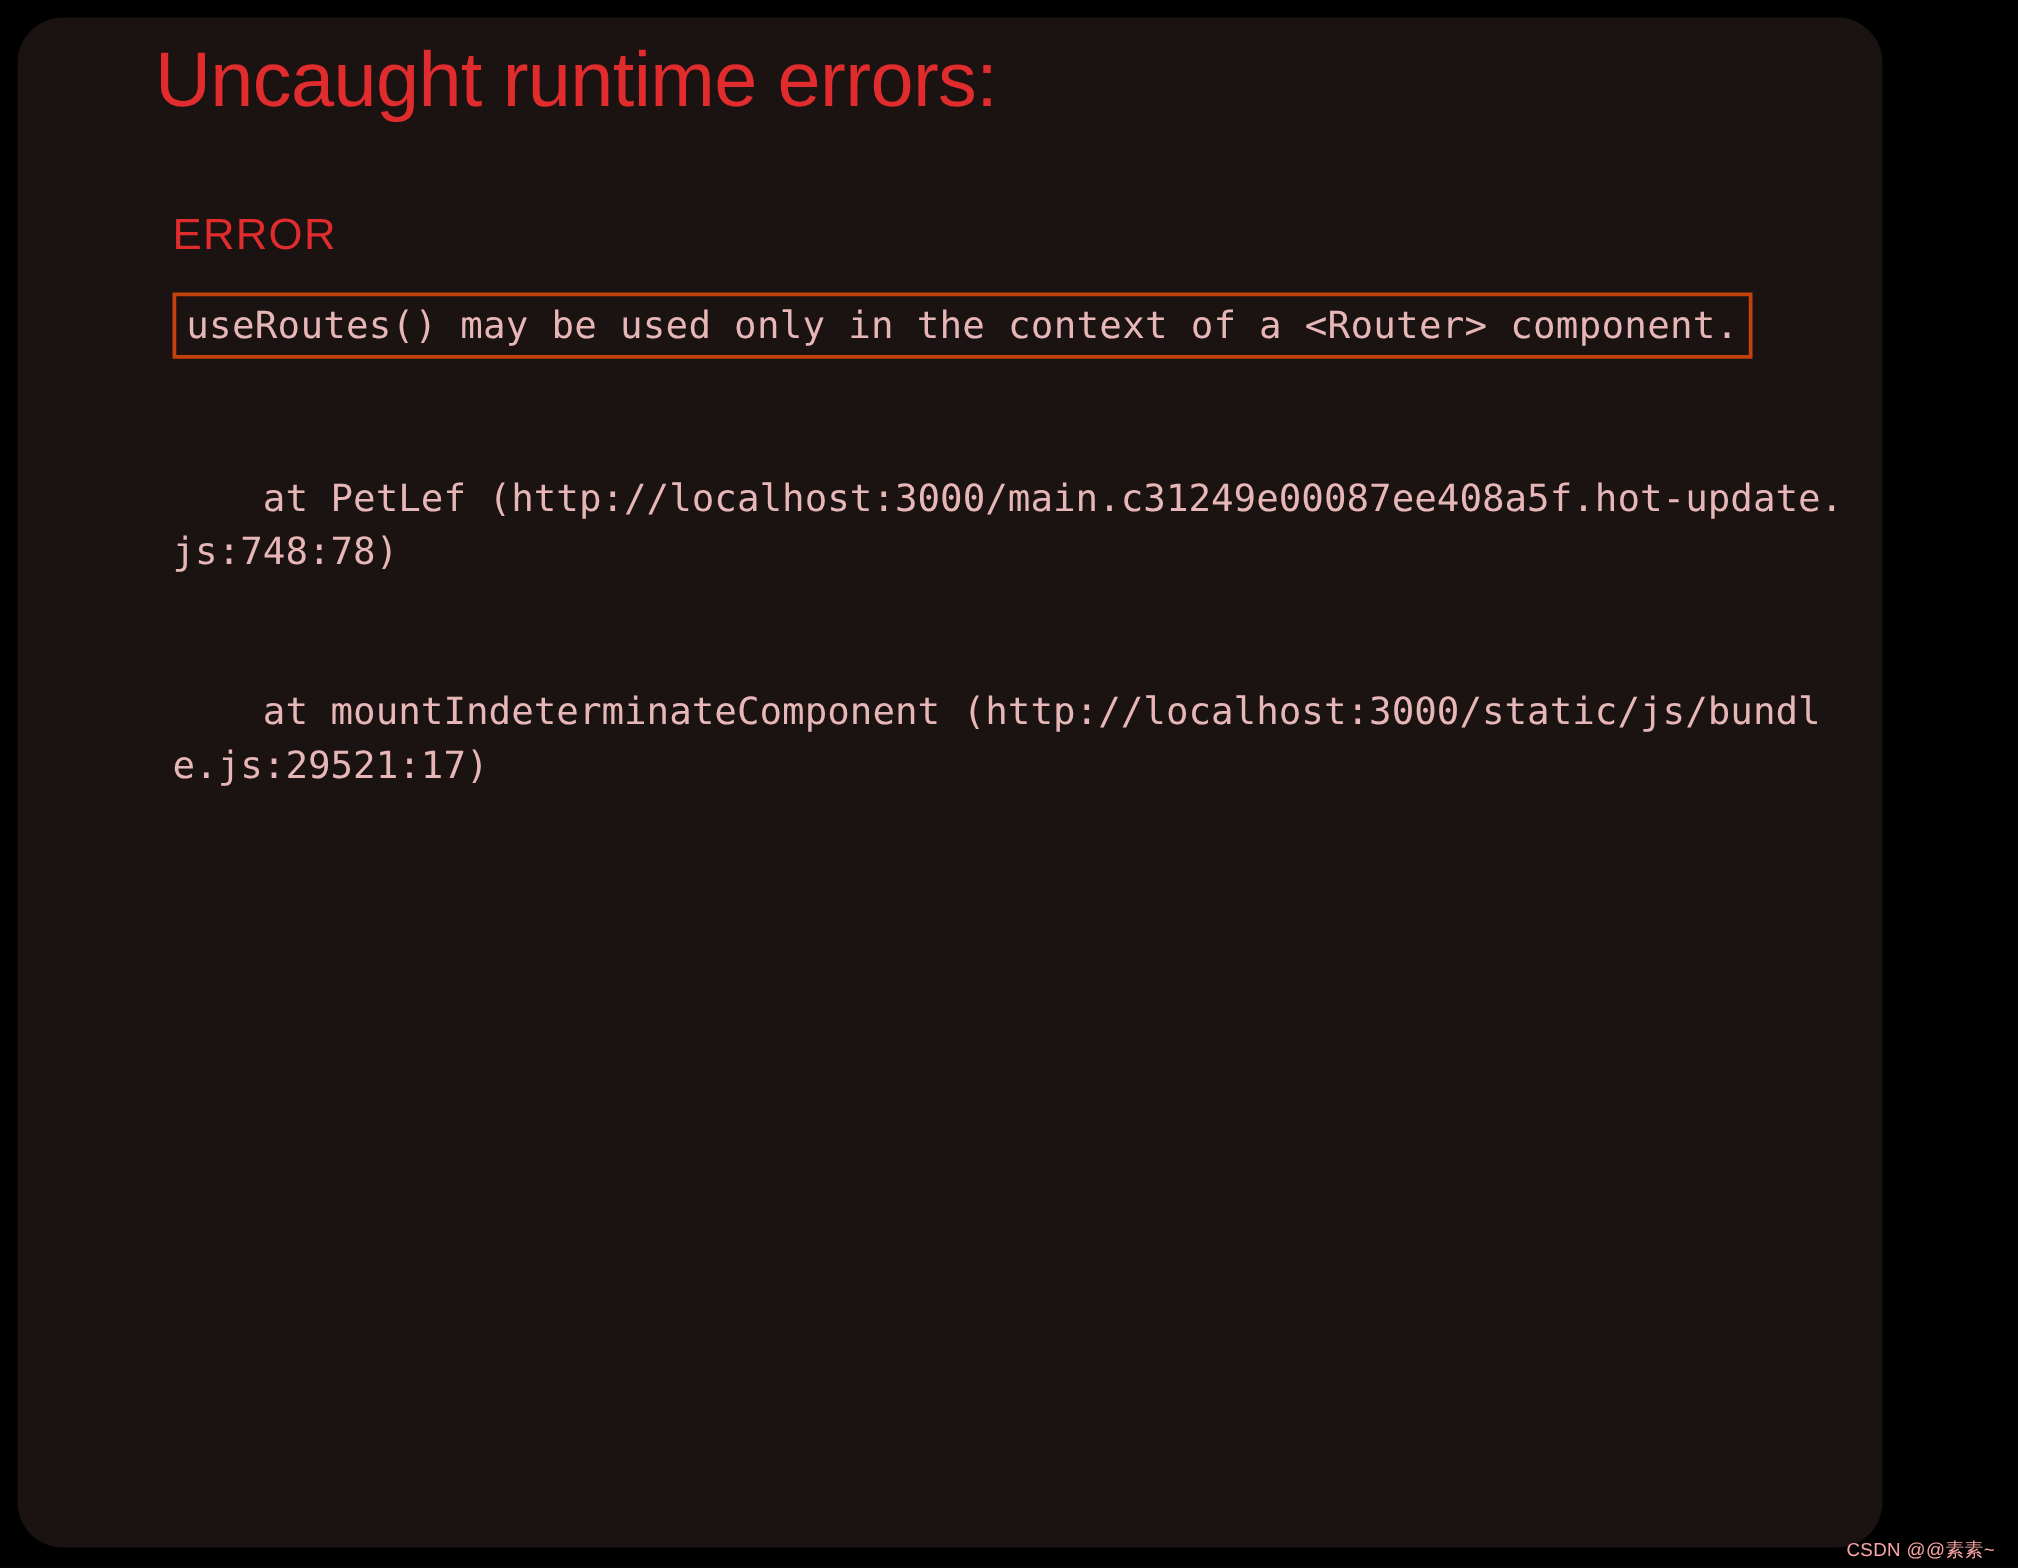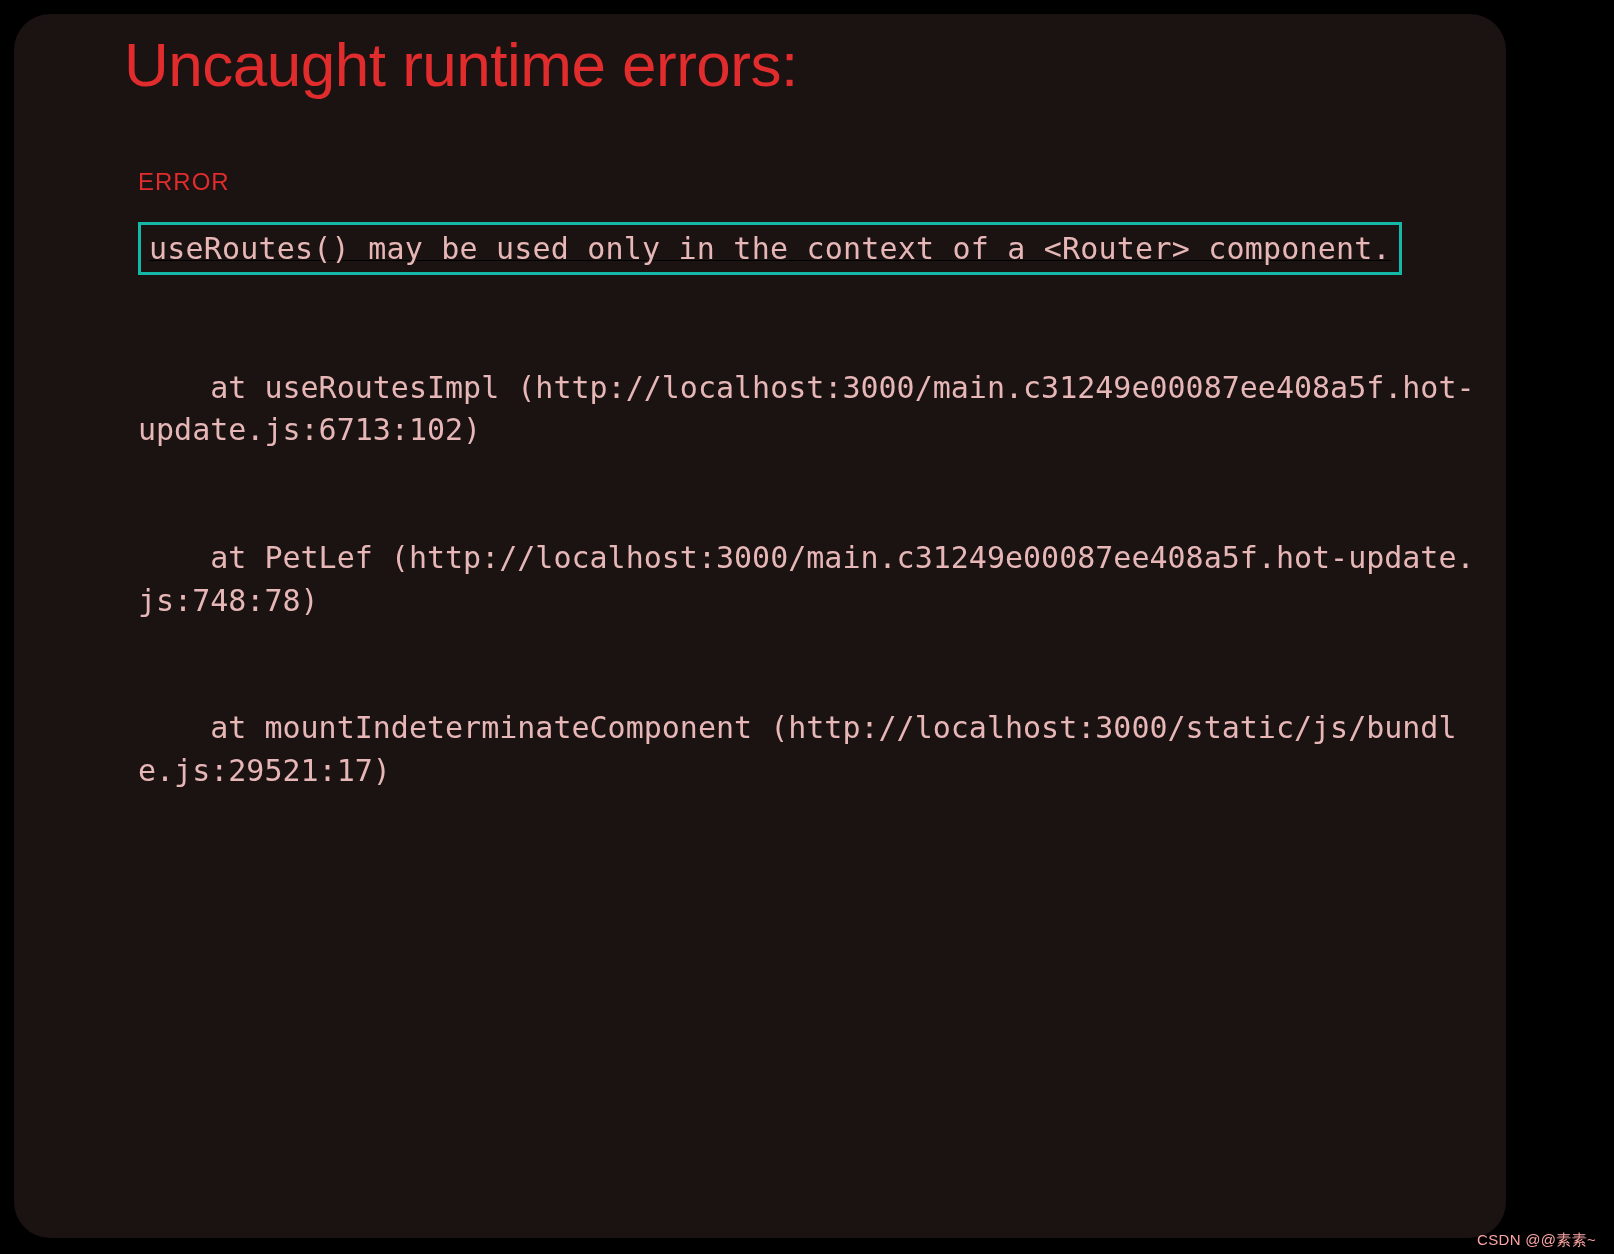--- a/index.html
+++ b/index.html
@@ -30,35 +30,34 @@
     letter-spacing: -0.5px;
     margin: 14px 0 0 86px;
     line-height: 1.2;
   }
   .error-box {
     margin: 66px 0 0 0;
     padding: 0;
   }
   .error-label {
     color: #e02c2c;
-    font-size: 24px;
+    font-size: 35px;
     font-weight: 400;
     margin-left: 100px;
     letter-spacing: 1px;
   }
   .message-wrapper {
     margin: 26px 0 0 100px;
     width: 1400px;
   }
   .highlight {
-    border: 3px solid #14b8a6;
+    border: 3px solid #c2410c;
     padding: 6px 8px 6px 8px;
     display: inline-block;
     box-sizing: border-box;
-    text-decoration: underline;
   }
   .msg-text {
     font-family: ui-monospace, SFMono-Regular, "SF Mono", Menlo, Consolas, monospace;
     color: #e7b7b7;
     font-size: 30px;
     letter-spacing: 0.2px;
     white-space: pre;
   }
   .stack {
     margin-top: 6px;
@@ -90,21 +89,20 @@
   <div class="error-box">
     <div class="error-label">ERROR</div>
 
     <div class="message-wrapper">
       <span class="highlight">
         <span class="msg-text">useRoutes() may be used only in the context of a &lt;Router&gt; component.</span>
       </span>
     </div>
 
     <div class="stack">
-      <div>    at useRoutesImpl (http://localhost:3000/main.c31249e00087ee408a5f.hot-update.js:6713:102)</div>
       <div>    at PetLef (http://localhost:3000/main.c31249e00087ee408a5f.hot-update.js:748:78)</div>
       <div>    at mountIndeterminateComponent (http://localhost:3000/static/js/bundle.js:29521:17)</div>
       
       
       
       
     </div>
   </div>
 </div>
 

